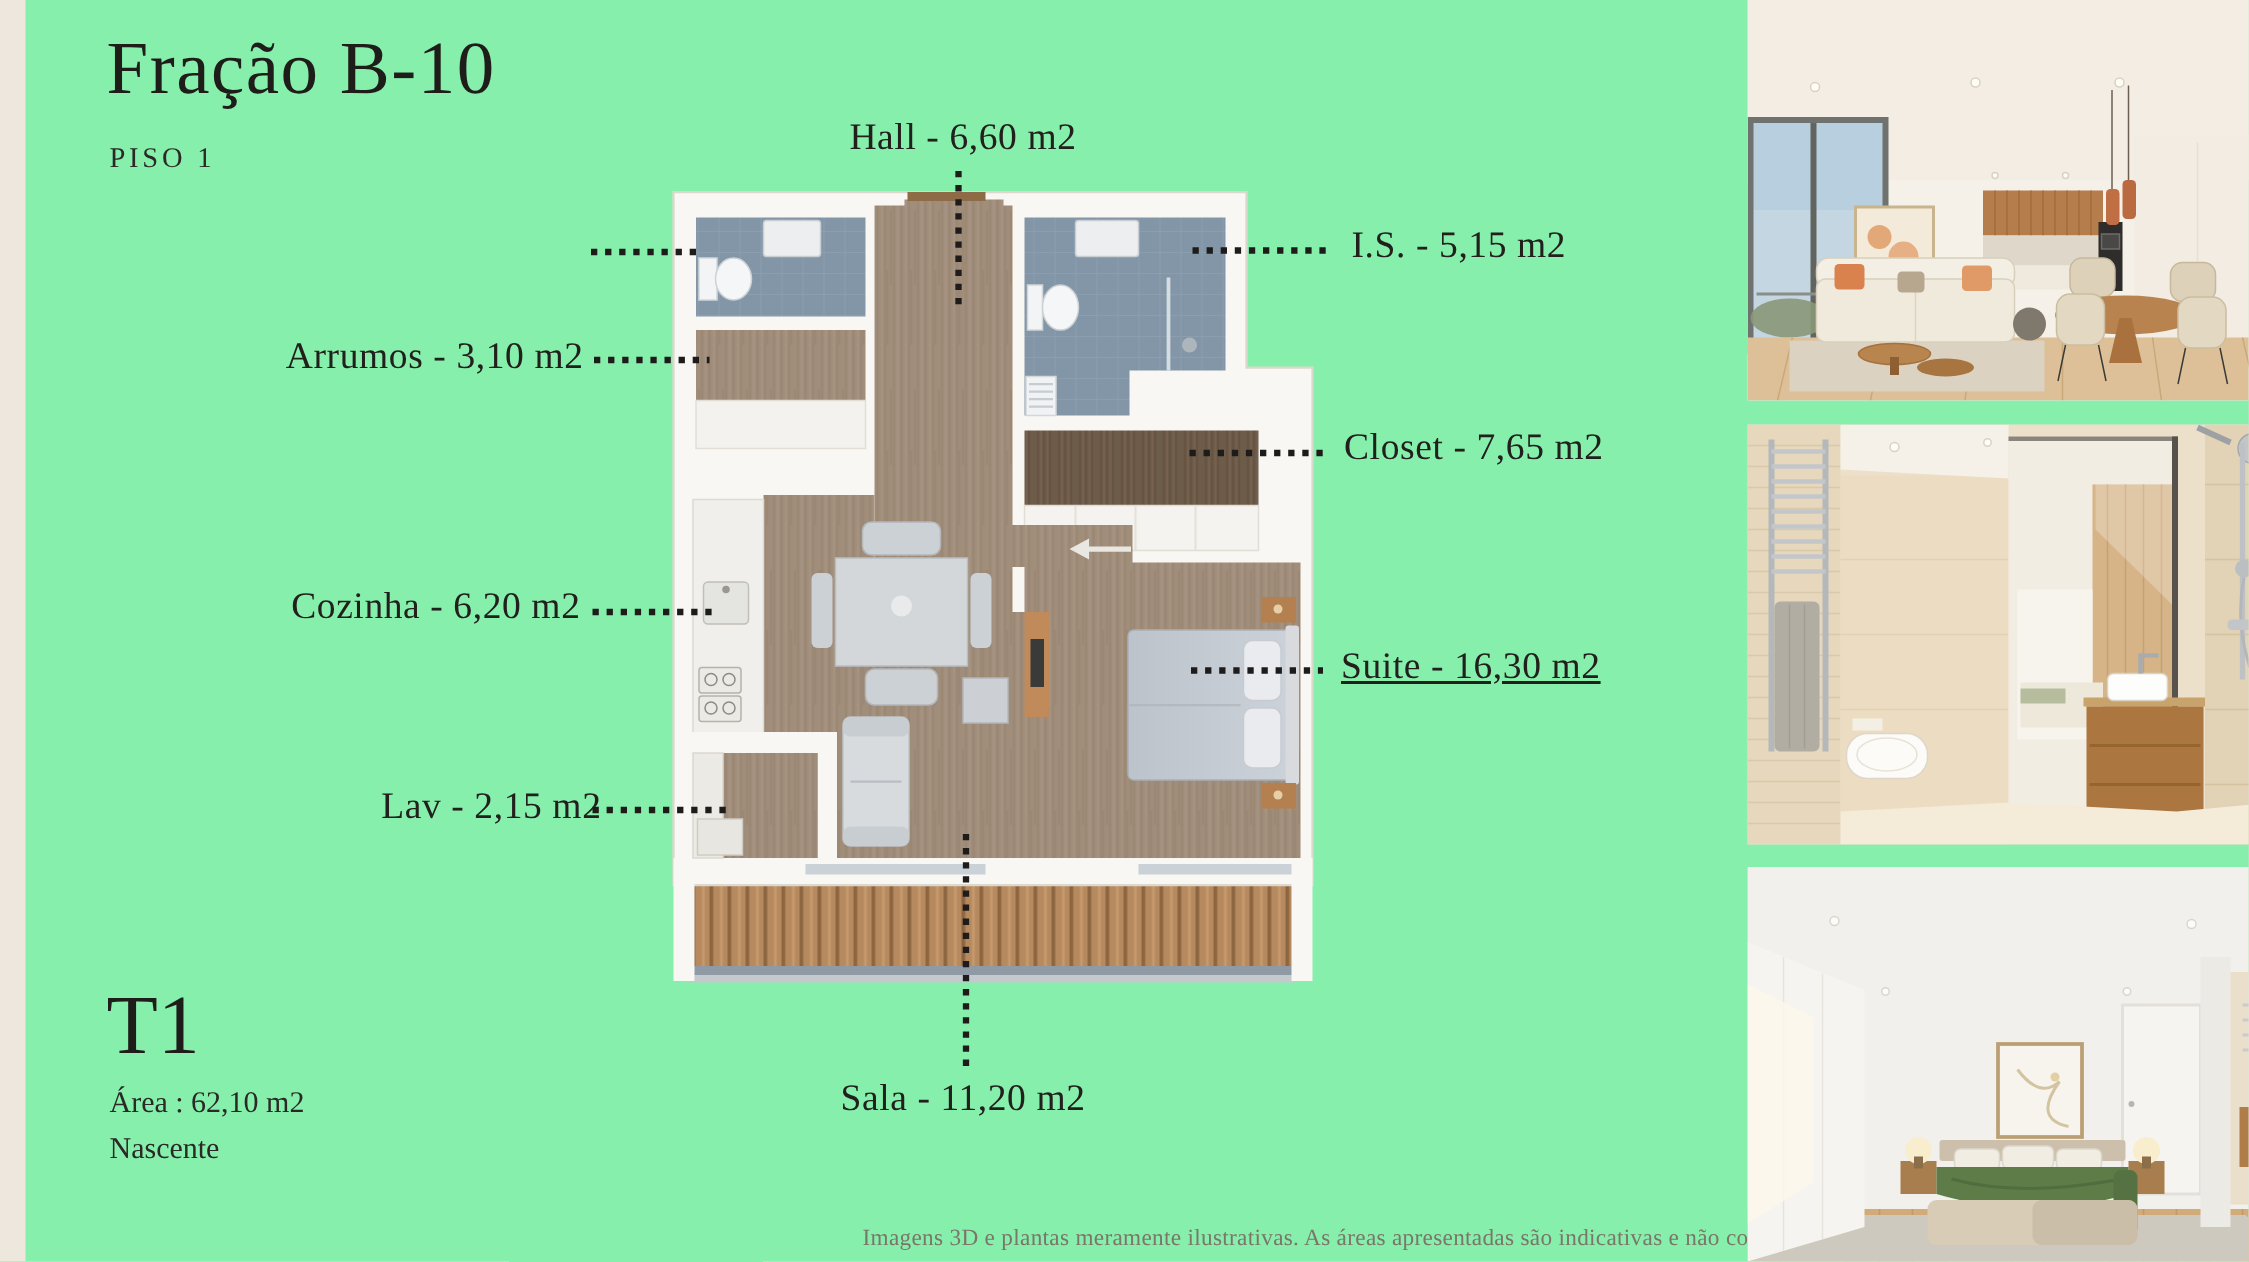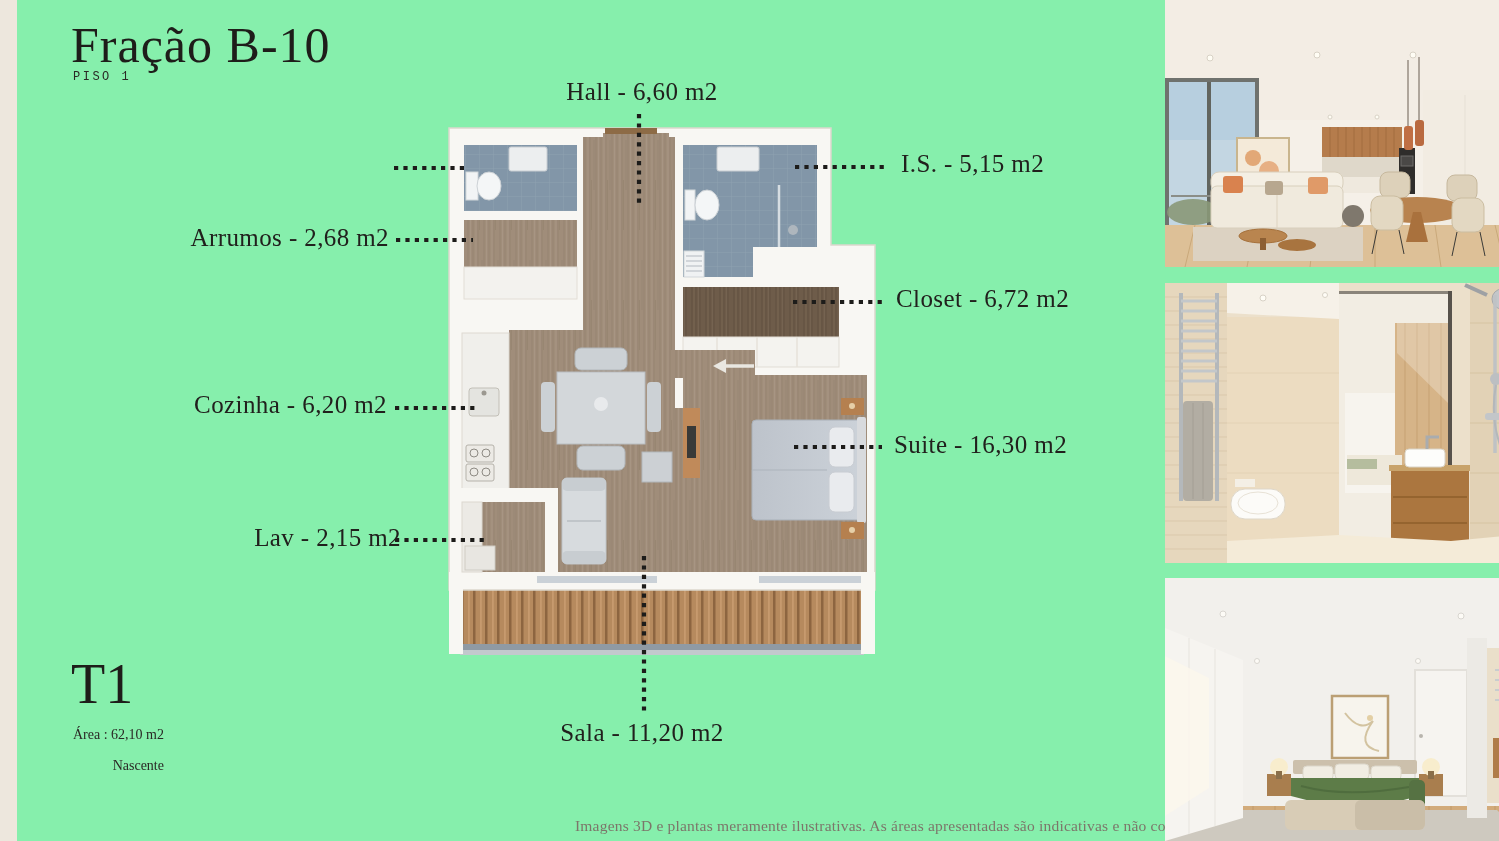--- a/index.html
+++ b/index.html
@@ -2,35 +2,35 @@
 <html><head>
 <meta charset="utf-8">
 <style>
   html,body{margin:0;padding:0;}
   body{width:1499px;height:841px;overflow:hidden;background:#EDE7DD;
        font-family:"Liberation Serif","DejaVu Serif",serif;color:#21201d;}
   #canvas{position:relative;width:1499px;height:841px;background:#86efac;margin-left:17px;}
   #plan-svg{position:absolute;left:0;top:0;width:1499px;height:841px;pointer-events:none;}
 
   .page-title{position:absolute;left:54px;top:16px;font-size:50px;letter-spacing:1px;color:#1e1d1a;white-space:nowrap;}
-  .page-subtitle{position:absolute;left:56px;top:70px;font-size:12px;letter-spacing:2.5px;color:#2a2925;white-space:nowrap;font-family:Liberation Mono, monospace;}
+  .page-subtitle{position:absolute;left:56px;top:95px;font-size:19px;letter-spacing:2.5px;color:#2a2925;white-space:nowrap;}
 
   .lbl{position:absolute;font-size:25px;letter-spacing:.4px;color:#21201d;white-space:nowrap;z-index:3;}
   .lbl-hall{left:625px;top:78px;transform:translateX(-50%);text-align:center;}
   .lbl-is-left{left:150px;width:220px;top:152px;text-align:right;}
   .lbl-arrumos{left:150px;width:222px;top:224px;text-align:right;}
   .lbl-cozinha{left:150px;width:220px;top:391px;text-align:right;}
   .lbl-lav{left:168px;width:216px;top:524px;text-align:right;}
   .lbl-is-right{left:884px;top:150px;}
   .lbl-closet{left:879px;top:285px;}
-  .lbl-suite{left:877px;top:431px;}
+  .lbl-suite{left:877px;top:431px;text-decoration:underline;}
   .lbl-sala{left:625px;top:719px;transform:translateX(-50%);}
 
   .typology{position:absolute;left:54px;top:652px;font-size:56px;color:#1e1d1a;}
-  .unit-details{position:absolute;left:56px;top:720px;font-size:14px;line-height:30.5px;color:#2a2925;text-align:right;}
+  .unit-details{position:absolute;left:56px;top:720px;font-size:20px;line-height:30.5px;color:#2a2925;}
   .unit-details div{white-space:nowrap;}
 
   .disclaimer{position:absolute;left:558px;top:817px;font-size:15.5px;color:#7c766a;letter-spacing:.2px;white-space:nowrap;}
 
   .photo{position:absolute;left:1148px;width:351px;overflow:hidden;background:#e8e0d2;}
   .photo svg{display:block;width:100%;height:100%;}
   .photo-1{top:0;height:267px;}
   .photo-2{top:283px;height:280px;}
   .photo-3{top:578px;height:263px;}
 </style>
@@ -181,25 +181,25 @@
       <path d="M778,167 H869"></path>
       <path d="M776,302 H868"></path>
       <path d="M777,447 H865"></path>
     </g>
   </svg>
 
   <div class="page-title">Fração B-10</div>
   <div class="page-subtitle">PISO 1</div>
 
   <div class="lbl lbl-hall">Hall - 6,60 m2</div>
-  <div class="lbl lbl-arrumos">Arrumos - 2,68 m2</div>
+  <div class="lbl lbl-arrumos">Arrumos - 3,10 m2</div>
   <div class="lbl lbl-cozinha">Cozinha - 6,20 m2</div>
   <div class="lbl lbl-lav">Lav - 2,15 m2</div>
   <div class="lbl lbl-is-right">I.S. - 5,15 m2</div>
-  <div class="lbl lbl-closet">Closet - 6,72 m2</div>
+  <div class="lbl lbl-closet">Closet - 7,65 m2</div>
   <div class="lbl lbl-suite">Suite - 16,30 m2</div>
   <div class="lbl lbl-sala">Sala - 11,20 m2</div>
 
   <div class="typology">T1</div>
   <div class="unit-details">
     <div>Área : 62,10 m2</div>
     <div>Nascente</div>
   </div>
 
   <div class="disclaimer">Imagens 3D e plantas meramente ilustrativas. As áreas apresentadas são indicativas e não contratuais.</div>

